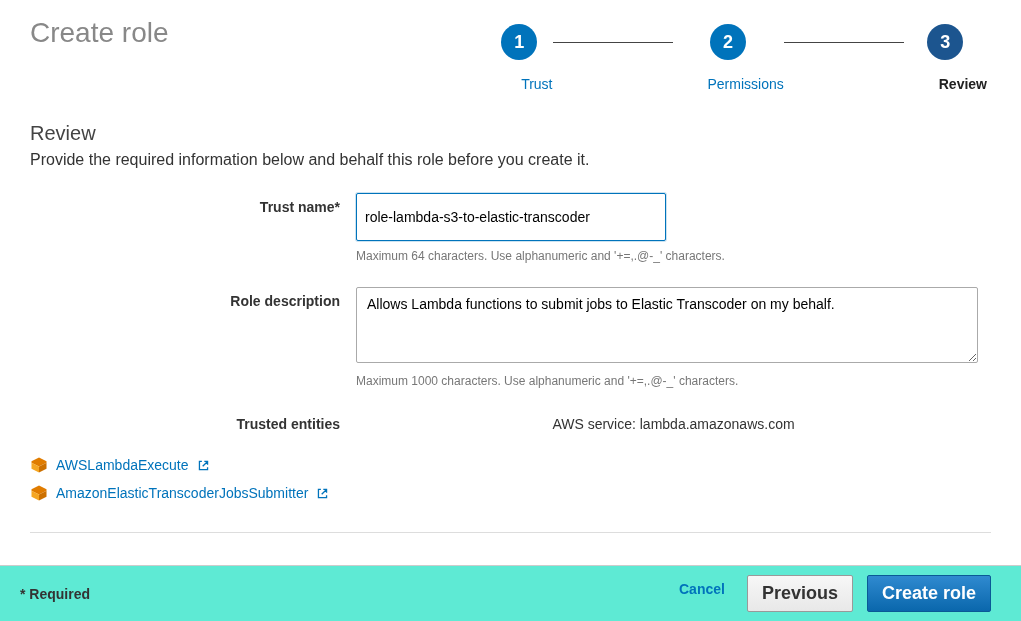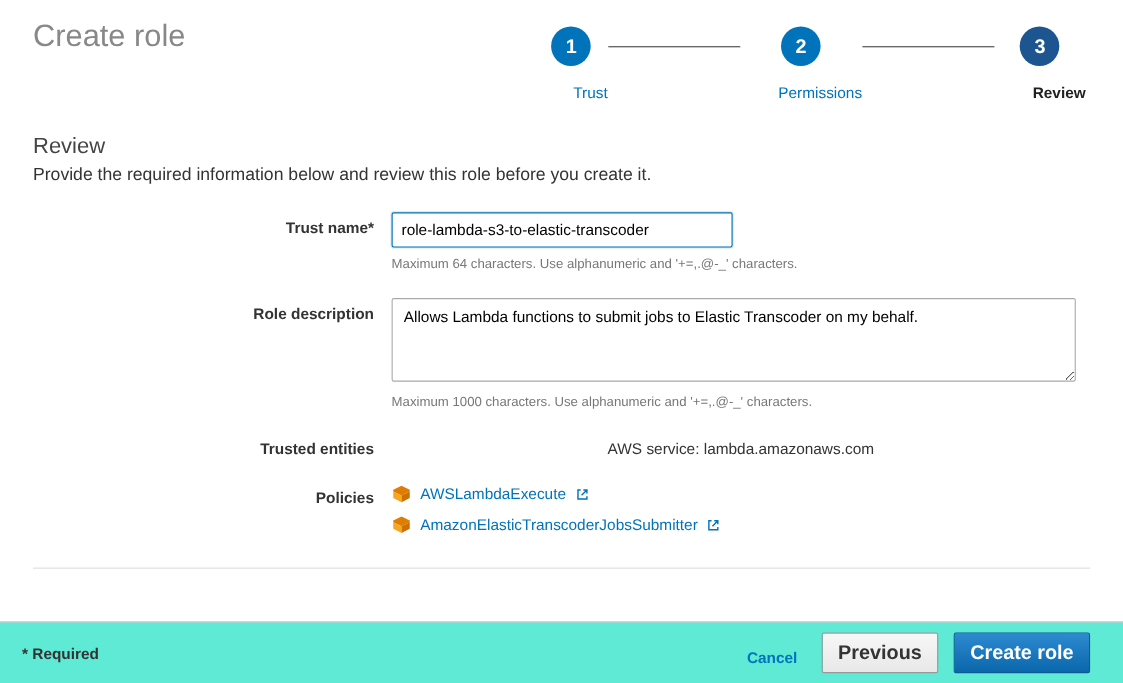--- a/index.html
+++ b/index.html
@@ -94,21 +94,21 @@
   .form-label {
     text-align: right;
     font-weight: 700;
     font-size: 14px;
     color: #333;
     padding-top: 6px;
   }
   .form-label.center { padding-top: 4px; }
   .text-input {
     width: 310px;
-    height: 32px;
+    height: 48px;
     padding: 4px 8px;
     font-size: 14px;
     border: 1px solid #0073bb;
     border-radius: 2px;
     outline: none;
     box-shadow: 0 0 0 1px rgba(0,115,187,0.2);
   }
   .hint {
     font-size: 12px;
     color: #777;
@@ -176,21 +176,21 @@
     padding: 0 30px 0 20px;
     background: #5eead4;
   }
   .required-note {
     font-size: 14px;
     font-weight: 700;
     color: #333;
   }
   .footer-buttons {
     display: flex;
-    align-items: flex-end;
+    align-items: flex-start;
     gap: 14px;
   }
   .btn-link {
     color: #0073bb;
     font-weight: 700;
     font-size: 14px;
     cursor: pointer;
     background: none;
     border: none;
     padding: 6px 8px;
@@ -232,39 +232,38 @@
       </div>
       <div class="step-connector"></div>
       <div class="step">
         <div class="step-circle active">3</div>
         <div class="step-label active">Review</div>
       </div>
     </div>
   </div>
 
   <h2 class="section-title">Review</h2>
-  <p class="section-desc">Provide the required information below and review this role before you create it.</p>
+  <p class="section-desc">Provide the required information below and behalf this role before you create it.</p>
 
   <div class="form-grid">
     <div class="form-label">Trust name*</div>
     <div>
       <input class="text-input" type="text" value="role-lambda-s3-to-elastic-transcoder" style="">
       <div class="hint">Maximum 64 characters. Use alphanumeric and '+=,.@-_' characters.</div>
     </div>
 
     <div class="form-label">Role description</div>
     <div>
       <textarea class="textarea" style="">Allows Lambda functions to submit jobs to Elastic Transcoder on my behalf.</textarea>
       <div class="hint">Maximum 1000 characters. Use alphanumeric and '+=,.@-_' characters.</div>
     </div>
 
     <div class="form-label center">Trusted entities</div>
     <div class="static-val">AWS service: lambda.amazonaws.com</div>
 
-    <div class="form-label center">Policies</div>
     <div class="policies">
       <div class="policy-row">
         <svg class="box-icon" viewBox="0 0 24 24">
           <path fill="#e07c00" d="M12 2 L22 7 L22 9 L12 14 L2 9 L2 7 Z"></path>
           <path fill="#f5a623" d="M2 9 L12 14 L12 22 L2 17 Z"></path>
           <path fill="#cc7000" d="M22 9 L12 14 L12 22 L22 17 Z"></path>
         </svg>
         <a class="policy-link">AWSLambdaExecute</a>
         <svg class="ext-icon" viewBox="0 0 16 16">
           <path fill="none" stroke="#0073bb" stroke-width="1.6" d="M6 3 H3 V13 H13 V10 M9 3 H13 V7 M13 3 L7 9"></path>

